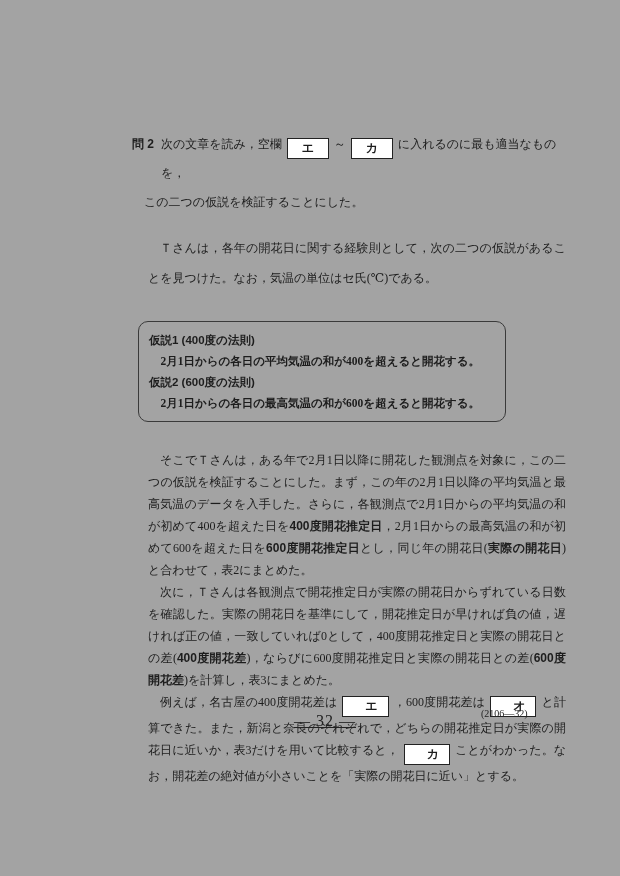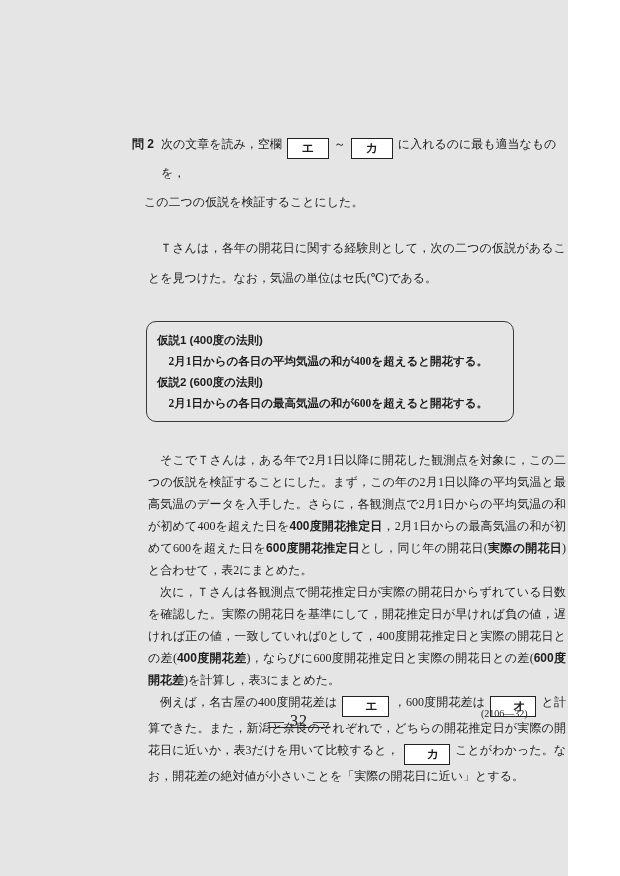--- a/index.html
+++ b/index.html
@@ -1,21 +1,21 @@
 <!DOCTYPE html>
 <html lang="ja"><head>
 <meta charset="utf-8">
 <title>Exam page</title>
 <style>
   * { margin:0; padding:0; box-sizing:border-box; }
   html,body { background:#ffffff; }
   .page {
     position:relative;
-    width:568px; height:876px;
-    background:#e5e5e5;
+    width:620px; height:876px;
+    background:#a3a3a3;
     color:#1d1d1d;
     font-family:"Liberation Serif","DejaVu Serif",serif;
     overflow:hidden;
   }
   .content {
     position:absolute;
     left:132px; top:130px;
     width:436px;
   }
   
@@ -55,21 +55,21 @@
   }
   .p1 { margin-top:16px; line-height:30px; }
   .p2 { margin-top:27px; }
   .bold-term {
     font-family:"Liberation Sans","DejaVu Sans",sans-serif;
     font-weight:bold;
   }
   
   .hypo-box {
     margin-top:28px;
-    margin-left:14px;
+    margin-left:6px;
     width:368px;
     border:1.2px solid #3a3a3a;
     border-radius:10px;
     padding:8px 12px 7px 10px;
     font-size:11.5px;
     line-height:21px;
   }
   .hypo-title {
     font-family:"Liberation Sans","DejaVu Sans",sans-serif;
     font-weight:bold;

